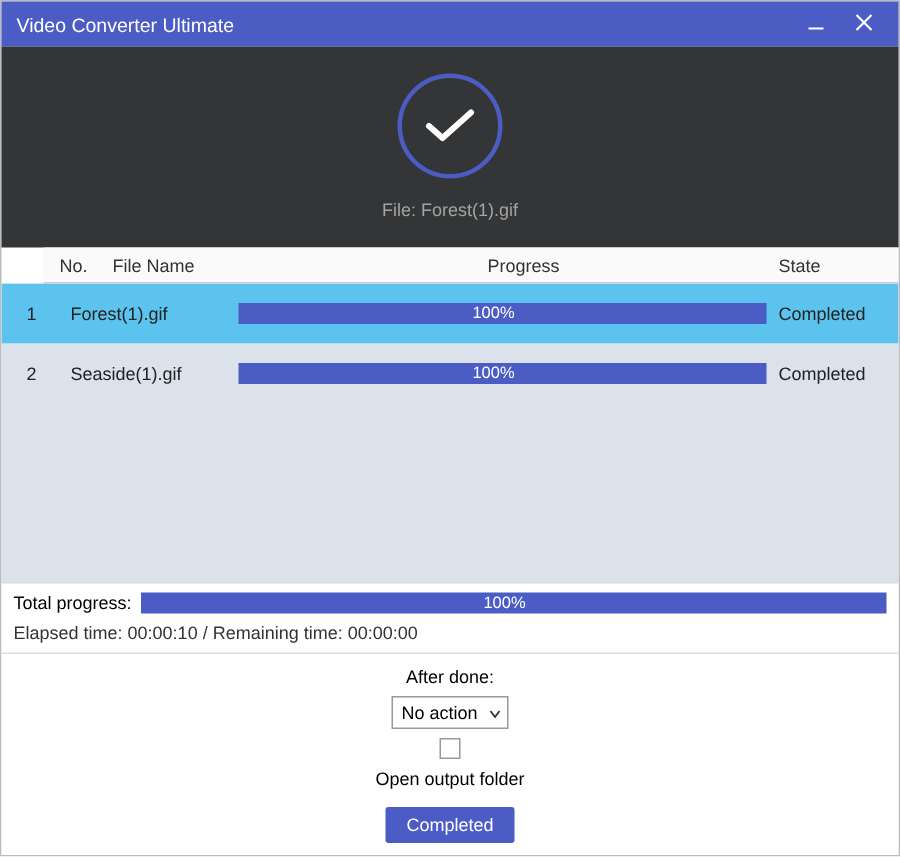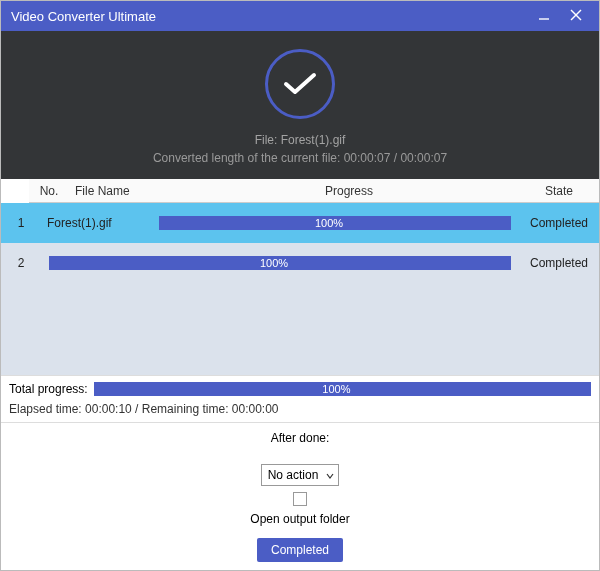--- a/index.html
+++ b/index.html
@@ -59,21 +59,21 @@
     align-items: center;
     background: #fafafa;
     border-bottom: 1px solid #ccc;
     font-size: 12px;
     color: #333;
     margin-left: 28px;
   }
   .col-no { width: 40px; text-align: center; }
   .col-name { width: 110px; padding-left: 6px; }
   .col-prog { flex: 1; text-align: center; }
-  .col-state { width: 80px; text-align: center; }
+  .col-state { width: 80px; }
   .rows {
     flex: 1;
     background: #dbe2ec;
     overflow: hidden;
   }
   .row {
     display: flex;
     height: 40px;
     align-items: center;
     font-size: 12px;
@@ -126,21 +126,20 @@
   .select-wrap {
     position: relative;
     display: inline-flex;
     align-items: center;
     border: 1px solid #999;
     height: 22px;
     padding: 0 20px 0 6px;
     background: #fff;
     cursor: pointer;
     font-size: 12px;
-    margin-top: 13px;
   }
   .select-wrap .caret {
     position: absolute;
     right: 4px; top: 50%;
     transform: translateY(-50%);
   }
   .checkbox {
     width: 14px; height: 14px;
     border: 1px solid #999;
     background: #fff;
@@ -184,23 +183,20 @@
 
   <div class="hero">
     <div class="check-circle">
       <svg width="36" height="26">
           <polyline points="4,13 13,21 32,4"></polyline>
         </svg>
     </div>
     <div class="line1">
       <span>File: </span><span>Forest(1).gif</span>
     </div>
-    <div class="line2">
-      <span>Converted length of the current file: </span><span>00:00:07</span><span> / </span><span>00:00:07</span>
-    </div>
   </div>
 
   <div class="table-head">
     <div class="col-no">No.</div>
     <div class="col-name">File Name</div>
     <div class="col-prog">Progress</div>
     <div class="col-state">State</div>
   </div>
 
   <div class="rows">
@@ -209,20 +205,21 @@
       <div class="col-name">Forest(1).gif</div>
       <div class="col-prog">
         <div class="prog-bar">
           <div class="pct">100%</div>
         </div>
       </div>
       <div class="col-state">Completed</div>
     </div>
     <div class="row">
       <div class="col-no">2</div>
+      <div class="col-name">Seaside(1).gif</div>
       <div class="col-prog">
         <div class="prog-bar">
           <div class="pct">100%</div>
         </div>
       </div>
       <div class="col-state">Completed</div>
     </div>
   </div>
 
   <div class="footer">

